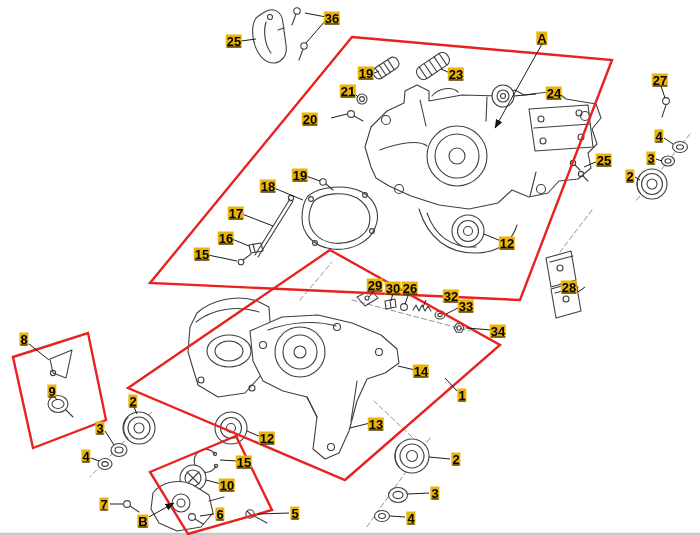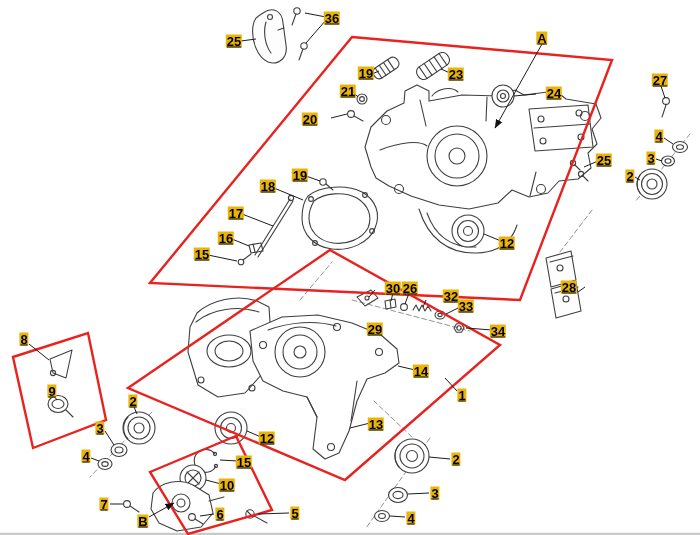--- a/index.html
+++ b/index.html
@@ -363,21 +363,21 @@
       <div class="callout" style="left: 651px; top: 158px;">3</div>
       <div class="callout" style="left: 630px; top: 176px;">2</div>
       <div class="callout" style="left: 604px; top: 160px;">25</div>
       <div class="callout" style="left: 300px; top: 175px;">19</div>
       <div class="callout" style="left: 268px; top: 186px;">18</div>
       <div class="callout" style="left: 236px; top: 213px;">17</div>
       <div class="callout" style="left: 226px; top: 238px;">16</div>
       <div class="callout" style="left: 202px; top: 254px;">15</div>
       <div class="callout" style="left: 507px; top: 243px;">12</div>
       <div class="callout" style="left: 569px; top: 287px;">28</div>
-      <div class="callout" style="left: 375px; top: 285px; margin-top: 44px;">29</div>
+      <div class="callout" style="left: 375px; top: 285px;">29</div>
       <div class="callout" style="left: 393px; top: 288px;">30</div>
       <div class="callout" style="left: 410px; top: 288px;">26</div>
       <div class="callout" style="left: 428px; top: 296px; margin-left: 23px;">32</div>
       <div class="callout" style="left: 466px; top: 306px;">33</div>
       <div class="callout" style="left: 498px; top: 331px;">34</div>
       <div class="callout" style="left: 421px; top: 371px;">14</div>
       <div class="callout" style="left: 462px; top: 395px;">1</div>
       <div class="callout" style="left: 376px; top: 424px;">13</div>
       <div class="callout" style="left: 267px; top: 438px;">12</div>
       <div class="callout" style="left: 244px; top: 462px;">15</div>

